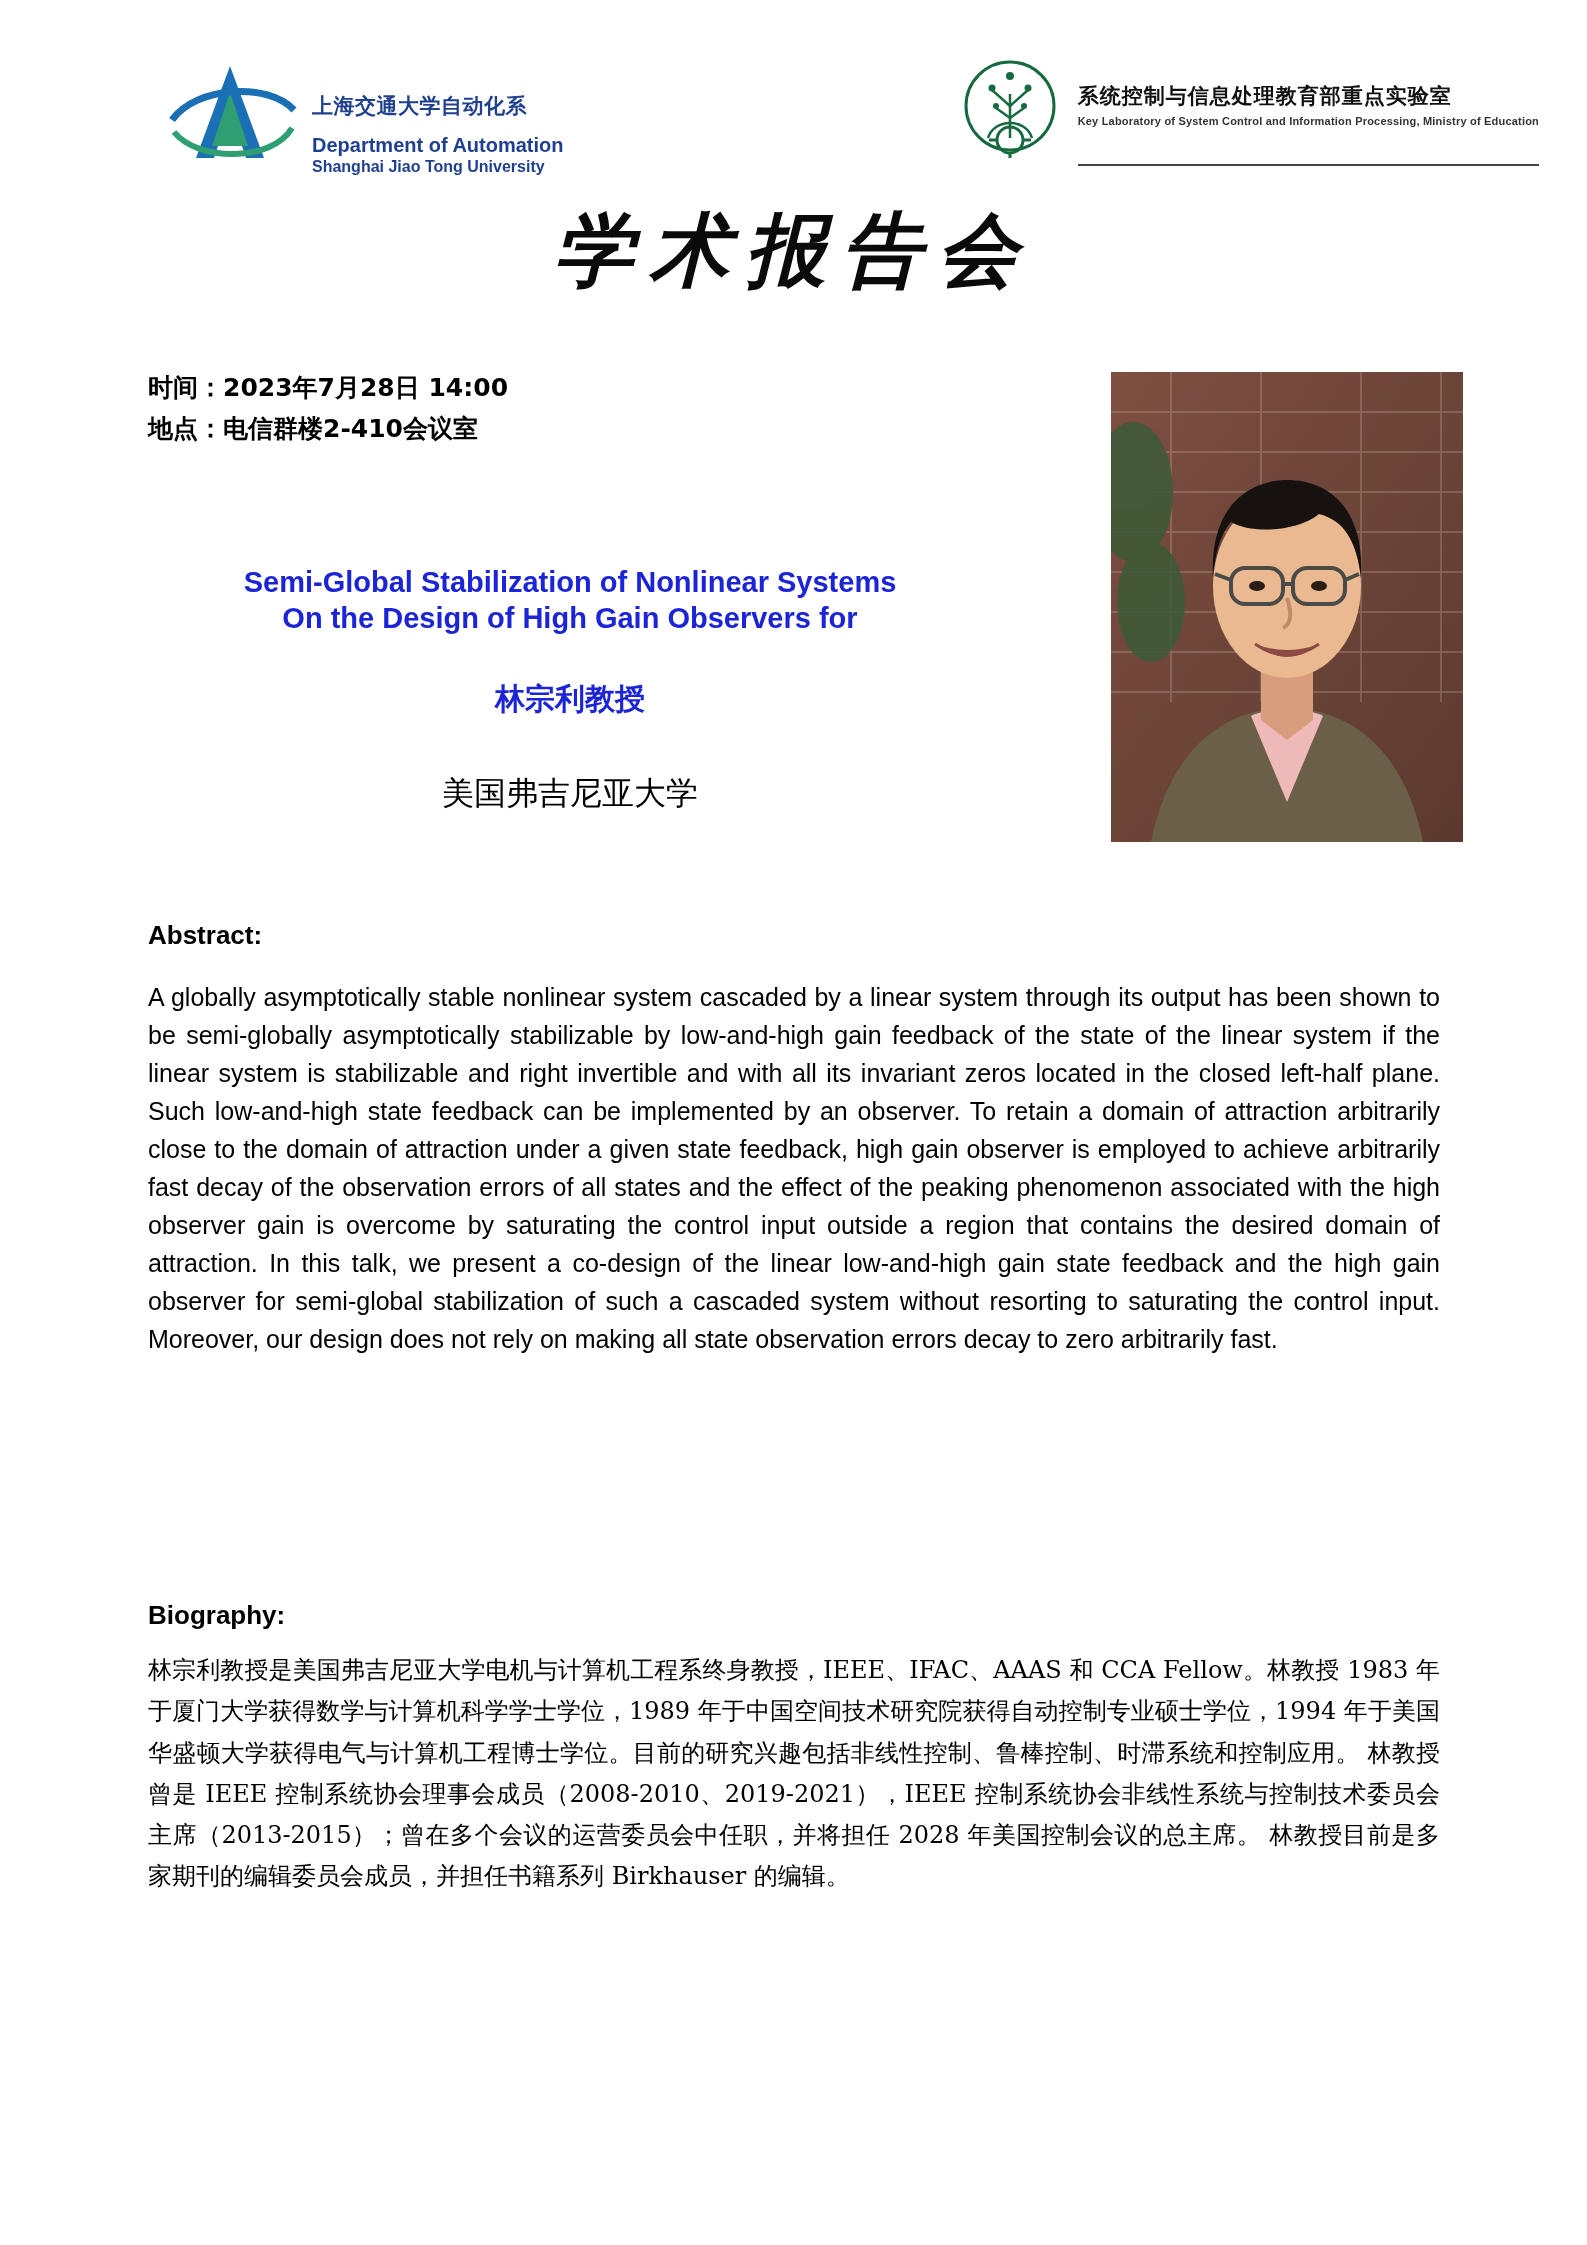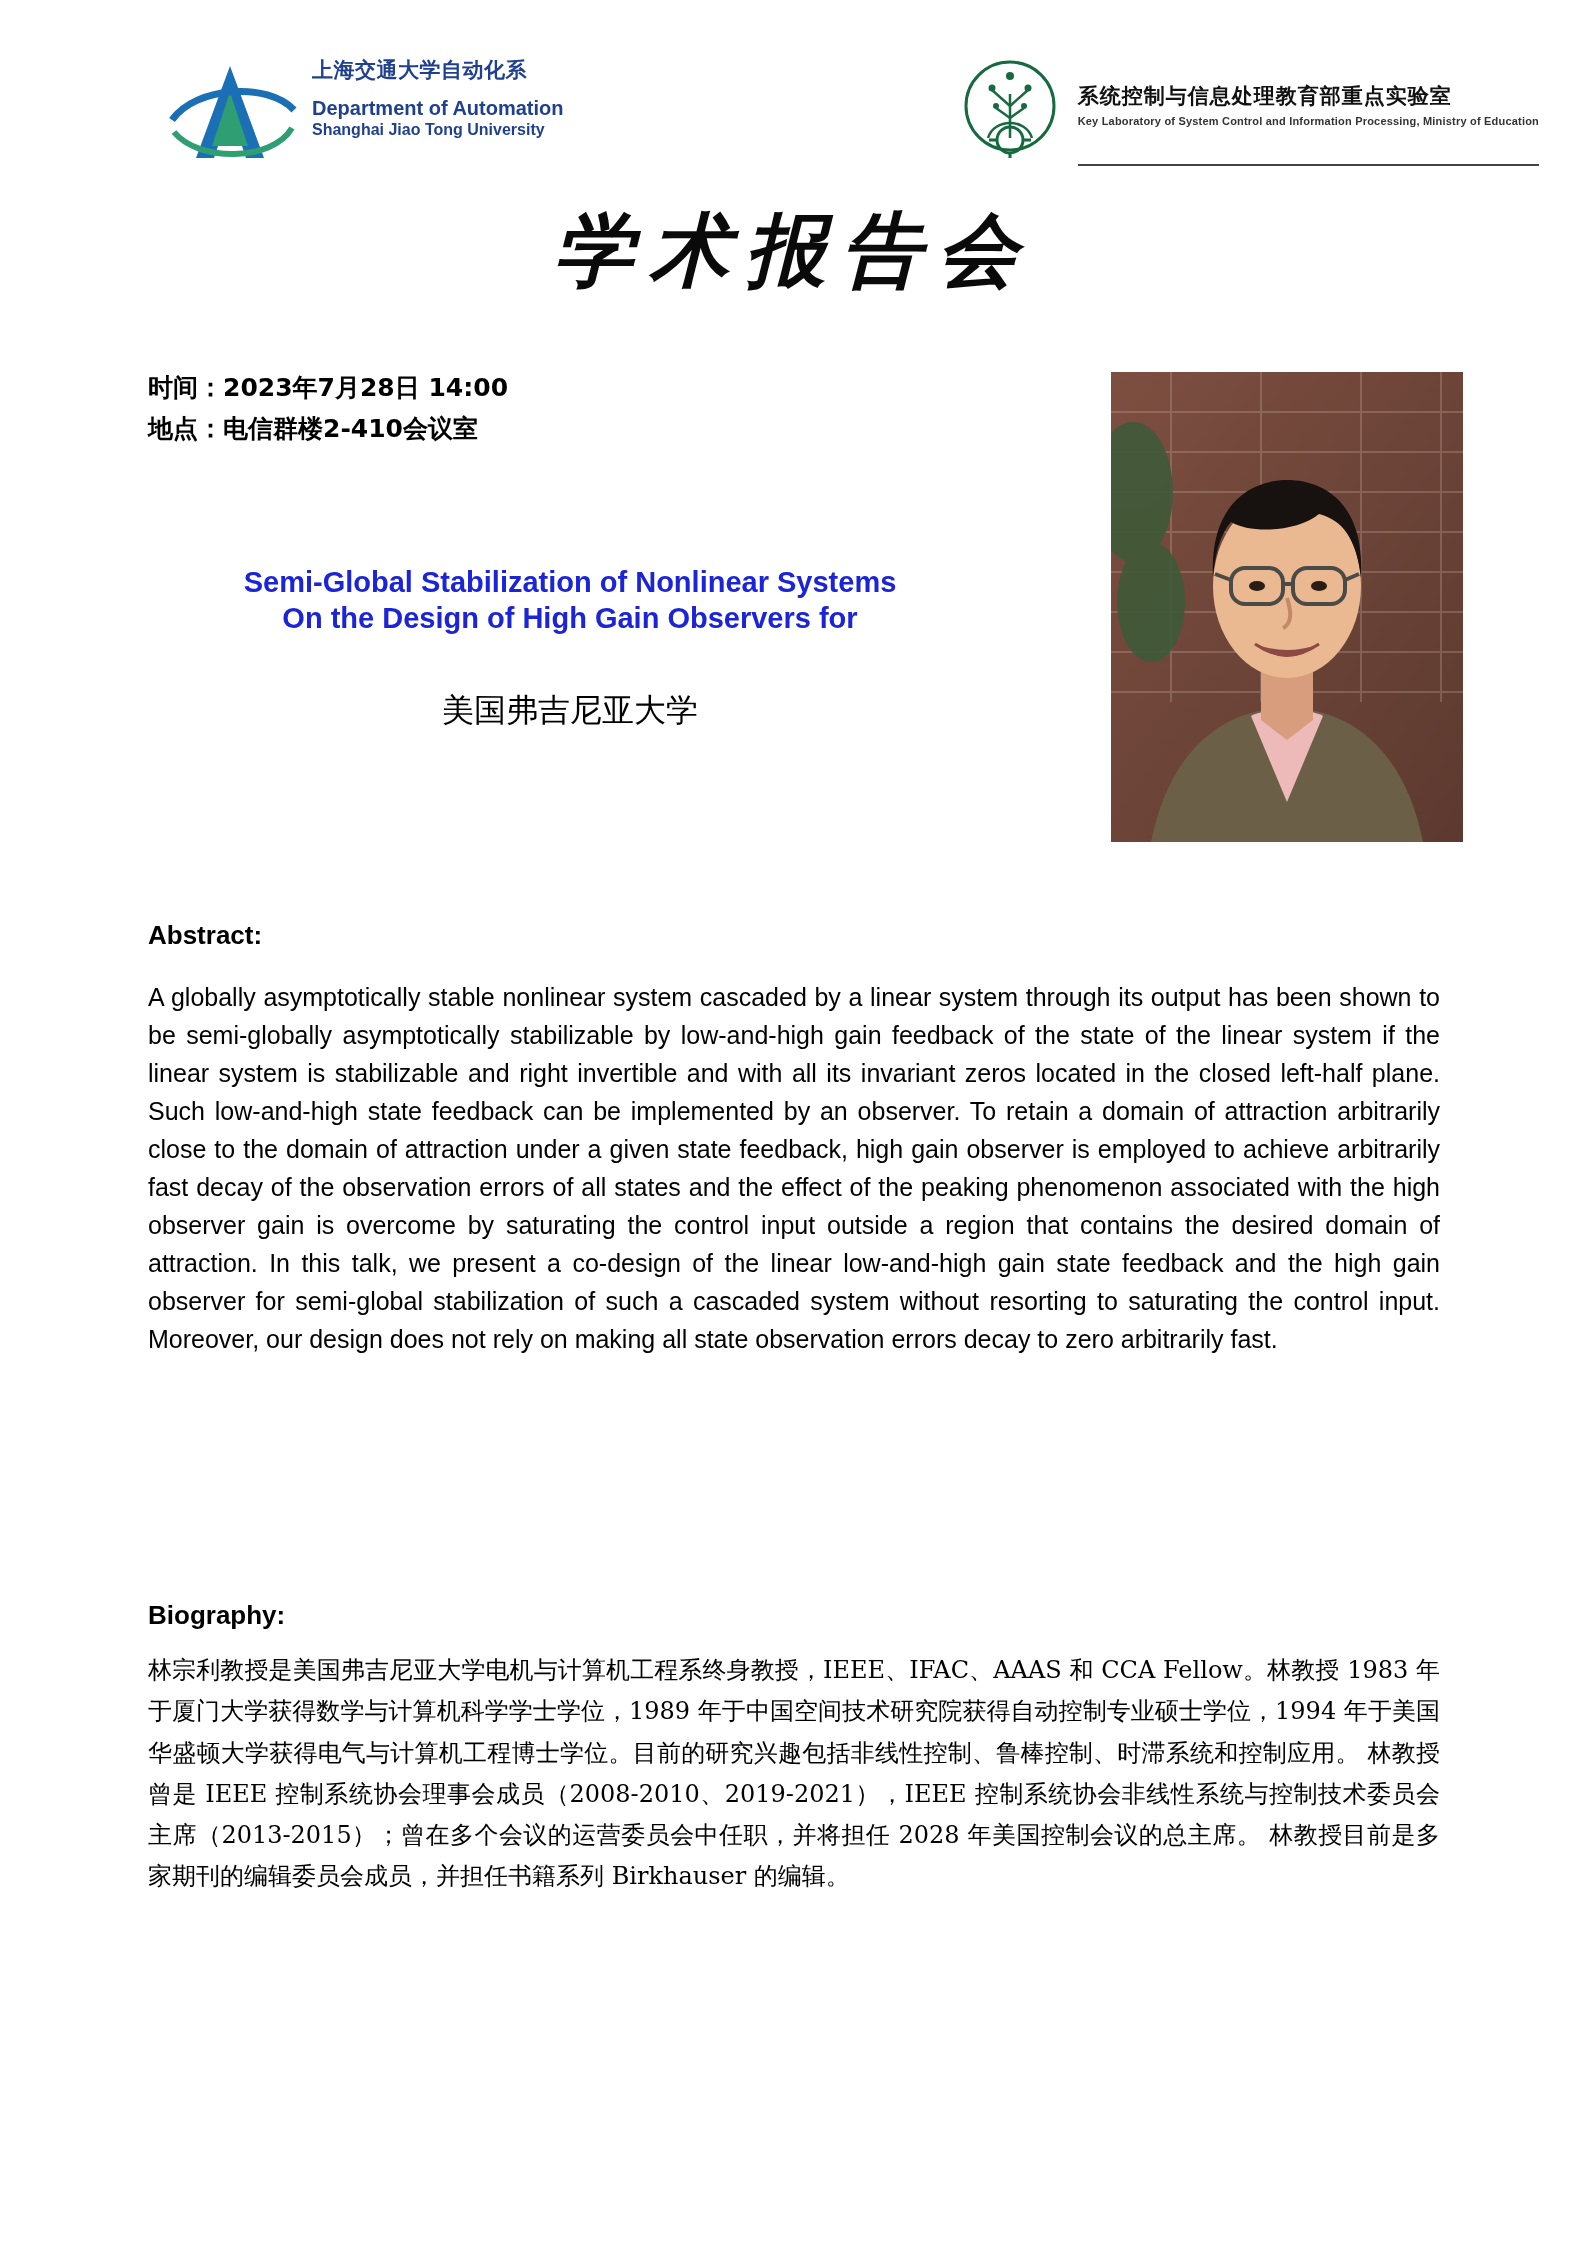--- a/index.html
+++ b/index.html
@@ -29,21 +29,21 @@
     left: 0;
     right: 0;
     height: 150px;
   }
 
   .logo-left {
     position: absolute;
     left: 168px;
     top: 10px;
     display: flex;
-    align-items: flex-start;
+    align-items: flex-end;
     gap: 14px;
   }
   .logo-left .mark {
     width: 130px;
     height: 118px;
     position: relative;
   }
   .logo-left .mark svg { display: block; }
   .logo-left .sjtu-text {
     line-height: 1.15;
@@ -268,20 +268,21 @@
   <div class="big-title">学术报告会</div>
 
   <div class="meta">
     <div>时间：2023年7月28日  14:00</div>
     <div>地点：电信群楼2-410会议室</div>
   </div>
 
   <div class="talk">
     <div class="line line2">Semi-Global Stabilization of Nonlinear Systems</div>
     <div class="line">On the Design of High Gain Observers for</div>
+    <div class="speaker">林宗利教授</div>
     <div class="affil">美国弗吉尼亚大学</div>
   </div>
 
   <div class="portrait">
     <svg width="352" height="470" viewBox="0 0 352 470">
       <defs>
         <linearGradient id="brick" x1="0" y1="0" x2="1" y2="1">
           <stop offset="0%" stop-color="#7d4f41"></stop>
           <stop offset="100%" stop-color="#5c392f"></stop>
         </linearGradient>

